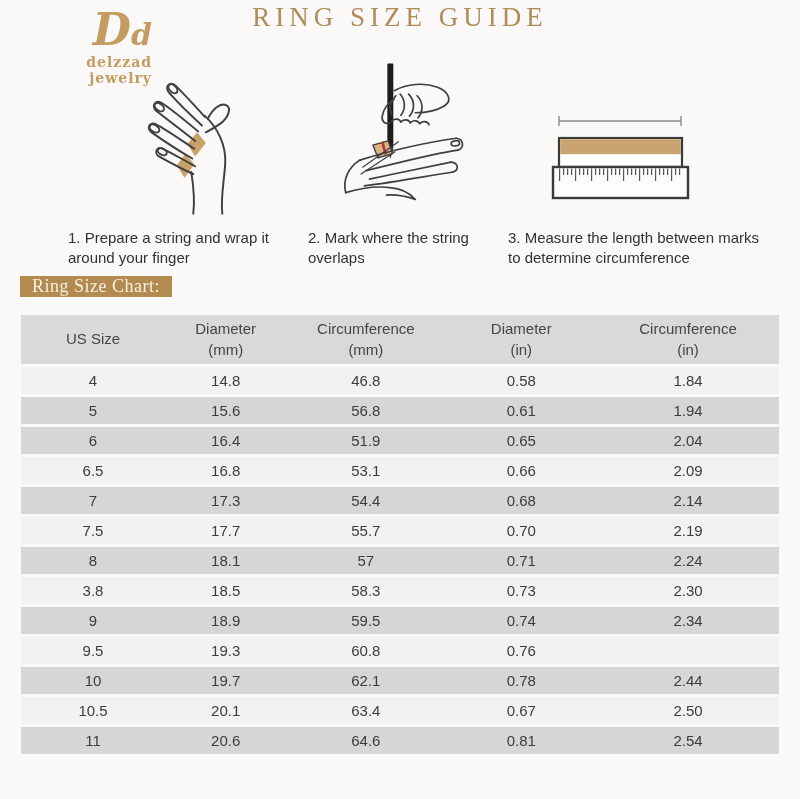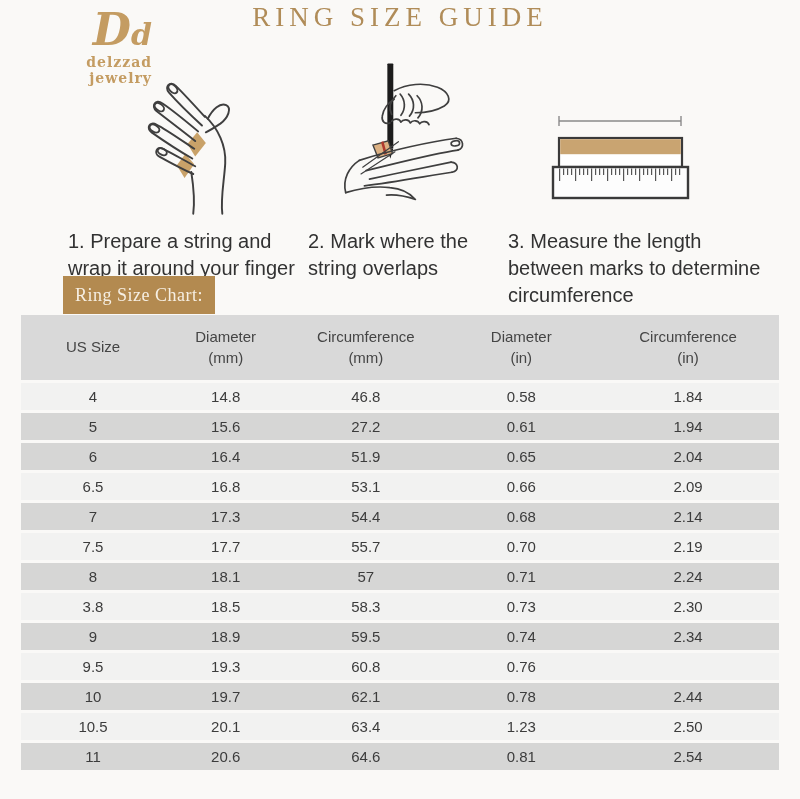--- a/index.html
+++ b/index.html
@@ -17,36 +17,36 @@
   .page-title{
     position:absolute;left:0;top:2px;width:100%;text-align:center;
     font-family:"Liberation Serif", serif;font-size:27px;letter-spacing:5px;
     color:#b08c58;
   }
   
   .fig{position:absolute;}
   .fig svg{display:block;}
   .caption{
     position:absolute;top:228px;
-    font-size:20px;line-height:1.35;color:#323232;
+    font-size:15px;line-height:1.35;color:#323232;
   }
   .cap-1{left:68px;width:238px;}
   .cap-2{left:308px;width:190px;}
   .cap-3{left:508px;width:262px;}
   
   .chart-badge{
-    position:absolute;left:20px;top:276px;width:152px;height:38px;
+    position:absolute;left:20px;top:276px;width:152px;height:21px;
     background:#b38a50;color:#f6efe3;
     font-family:"Liberation Serif", serif;font-size:18px;
-    display:flex;align-items:center;justify-content:center;letter-spacing:0.5px;margin-left:43px;
+    display:flex;align-items:center;justify-content:center;letter-spacing:0.5px;
   }
   
   .size-table{position:absolute;left:21px;top:315px;width:758px;}
   .thead,.trow{display:grid;grid-template-columns:19% 16% 21% 20% 24%;}
-  .thead{height:65px;background:#d9d9d9;}
+  .thead{height:49px;background:#d9d9d9;}
   .hcell{display:flex;flex-direction:column;align-items:center;justify-content:center;
          font-size:15px;color:#454545;line-height:1.35;text-align:center;}
   .hcell .unit:empty{display:none;}
   .trow{height:27px;margin-top:3px;align-items:center;}
   .trow.light{background:#f2f2f1;}
   .trow.dark{background:#d6d6d5;}
   .tcell{text-align:center;font-size:15px;color:#3c3c3c;}
 </style>
 </head>
 <body>
@@ -168,21 +168,21 @@
       <div class="trow light">
         <div class="tcell">4</div>
         <div class="tcell">14.8</div>
         <div class="tcell">46.8</div>
         <div class="tcell">0.58</div>
         <div class="tcell">1.84</div>
       </div>
       <div class="trow dark">
         <div class="tcell">5</div>
         <div class="tcell">15.6</div>
-        <div class="tcell">27.2</div>
+        <div class="tcell">56.8</div>
         <div class="tcell">0.61</div>
         <div class="tcell">1.94</div>
       </div>
       <div class="trow dark">
         <div class="tcell">6</div>
         <div class="tcell">16.4</div>
         <div class="tcell">51.9</div>
         <div class="tcell">0.65</div>
         <div class="tcell">2.04</div>
       </div>
@@ -238,21 +238,21 @@
         <div class="tcell">10</div>
         <div class="tcell">19.7</div>
         <div class="tcell">62.1</div>
         <div class="tcell">0.78</div>
         <div class="tcell">2.44</div>
       </div>
       <div class="trow light">
         <div class="tcell">10.5</div>
         <div class="tcell">20.1</div>
         <div class="tcell">63.4</div>
-        <div class="tcell">1.23</div>
+        <div class="tcell">0.67</div>
         <div class="tcell">2.50</div>
       </div>
       <div class="trow dark">
         <div class="tcell">11</div>
         <div class="tcell">20.6</div>
         <div class="tcell">64.6</div>
         <div class="tcell">0.81</div>
         <div class="tcell">2.54</div>
       </div>
     </div>

